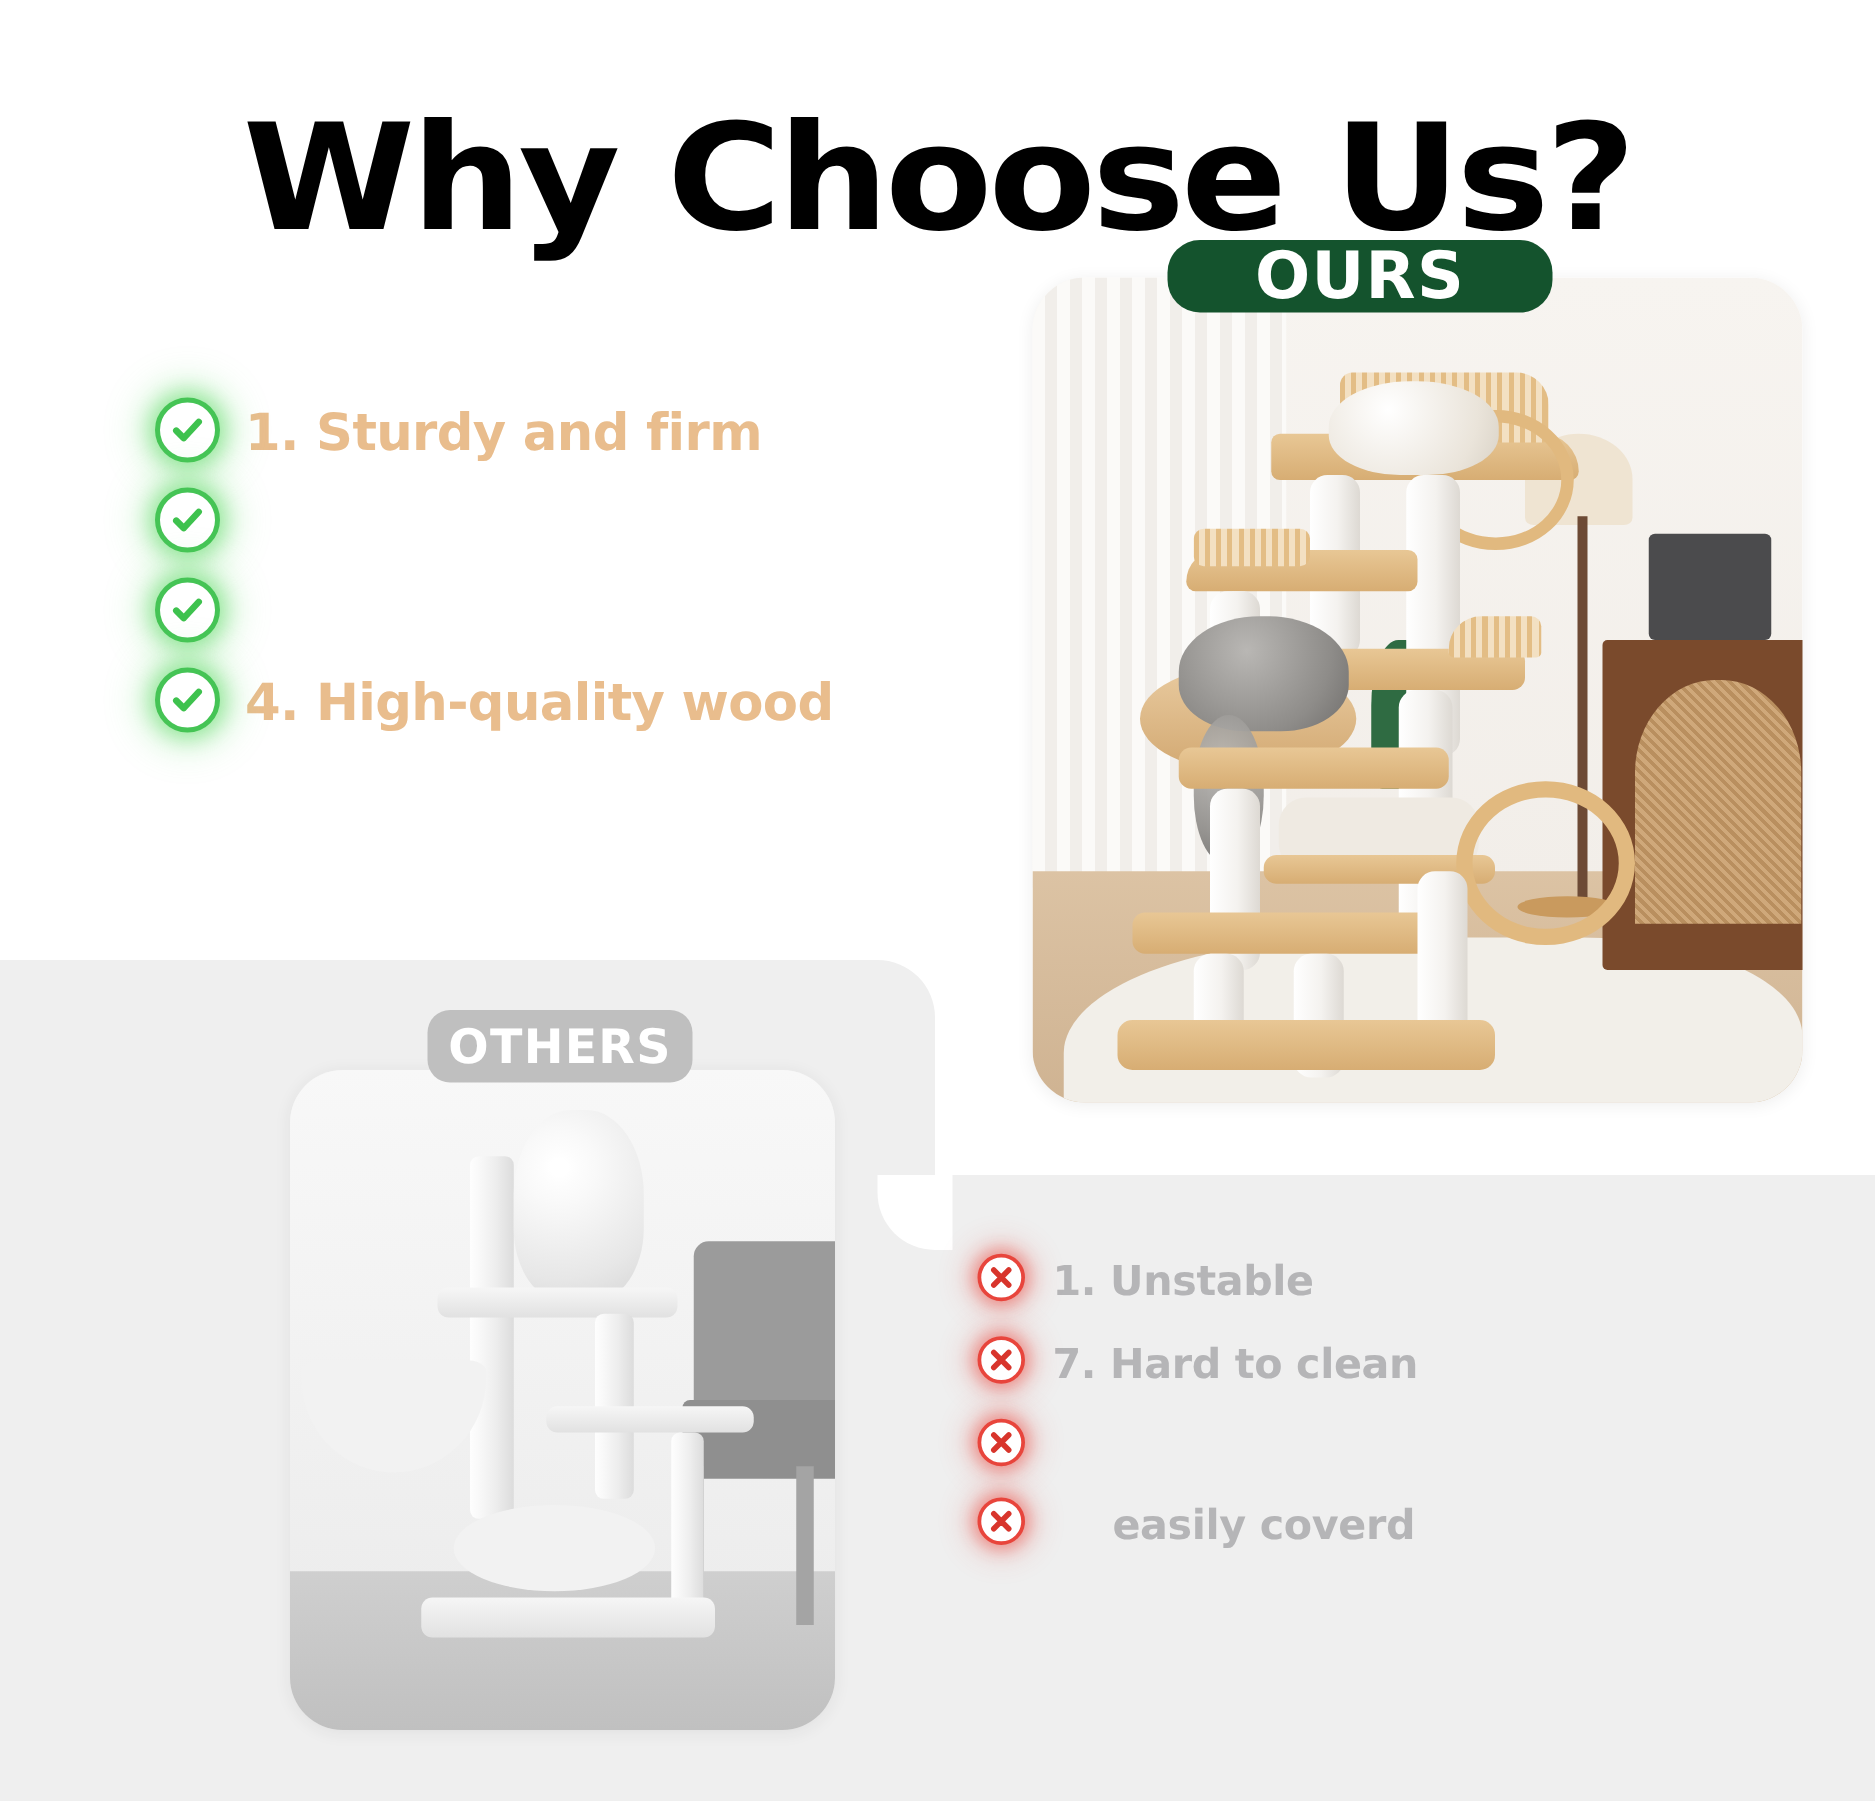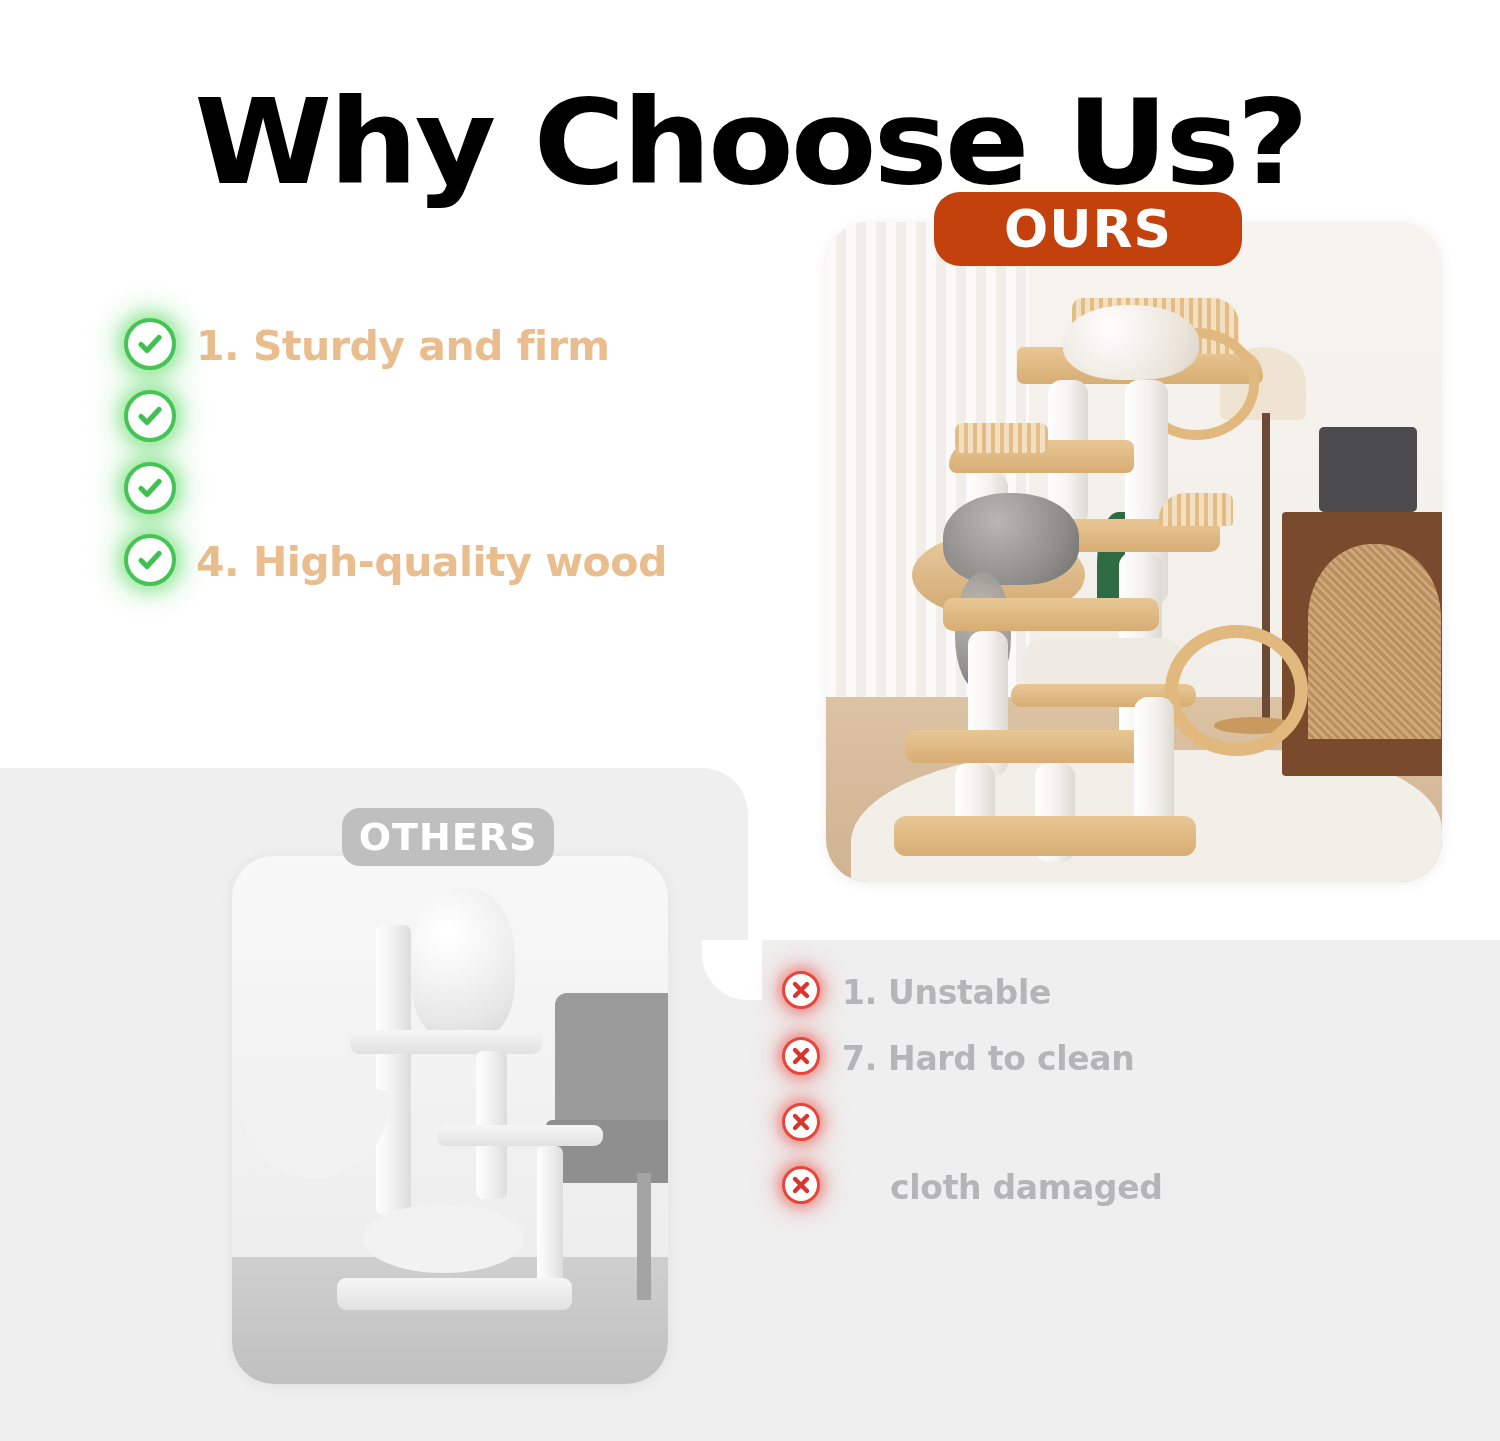--- a/index.html
+++ b/index.html
@@ -69,21 +69,21 @@
     line-height:60px;
     color:#e9bd8d;
     letter-spacing:-.5px;
     margin-left:14px;
     text-align:center;
   }
   .pro-text .l2{display:block;margin-left:56px;}
 
   
   #cons-list{
-    position:absolute;left:782px;top:968px;width:700px;
+    position:absolute;left:782px;top:1000px;width:700px;
   }
   .con-item{
     display:flex;align-items:flex-start;
     margin-bottom:16px;
   }
   .con-item .icon-wrap{
     flex:0 0 auto;width:44px;height:44px;position:relative;margin-top:3px;
   }
   .x-icon{
     width:38px;height:38px;border-radius:50%;
@@ -110,22 +110,22 @@
   .badge{
     position:absolute;
     font-family:"DejaVu Sans", sans-serif;
     font-weight:bold;
     color:#ffffff;
     display:flex;align-items:center;justify-content:center;
     z-index:6;
     letter-spacing:1px;
   }
   #badge-ours{
-    left:934px;top:192px;width:308px;height:74px;
-    background:#c2410c;border-radius:26px;
+    left:934px;top:192px;width:308px;height:58px;
+    background:#14532d;border-radius:26px;
     font-size:52px;
   }
   #badge-others{
     left:342px;top:808px;width:212px;height:58px;
     background:#bfbfbf;border-radius:18px;
     font-size:38px;
   }
 
   
   .photo{
@@ -368,17 +368,17 @@
 
   <li class="con-item">
     <span class="icon-wrap">
       <span class="x-icon">
         <svg width="22" height="22" viewBox="0 0 22 22" aria-hidden="true">
           <path d="M5 5 L17 17 M17 5 L5 17" fill="none" stroke="#d8352c" stroke-width="4.4" stroke-linecap="round"></path>
         </svg>
       </span>
     </span>
     <span class="con-text">
-      <span class="l2">cloth damaged</span>
+      <span class="l2">easily coverd</span>
     </span>
   </li>
 
 </ul>
 
 </body></html>

